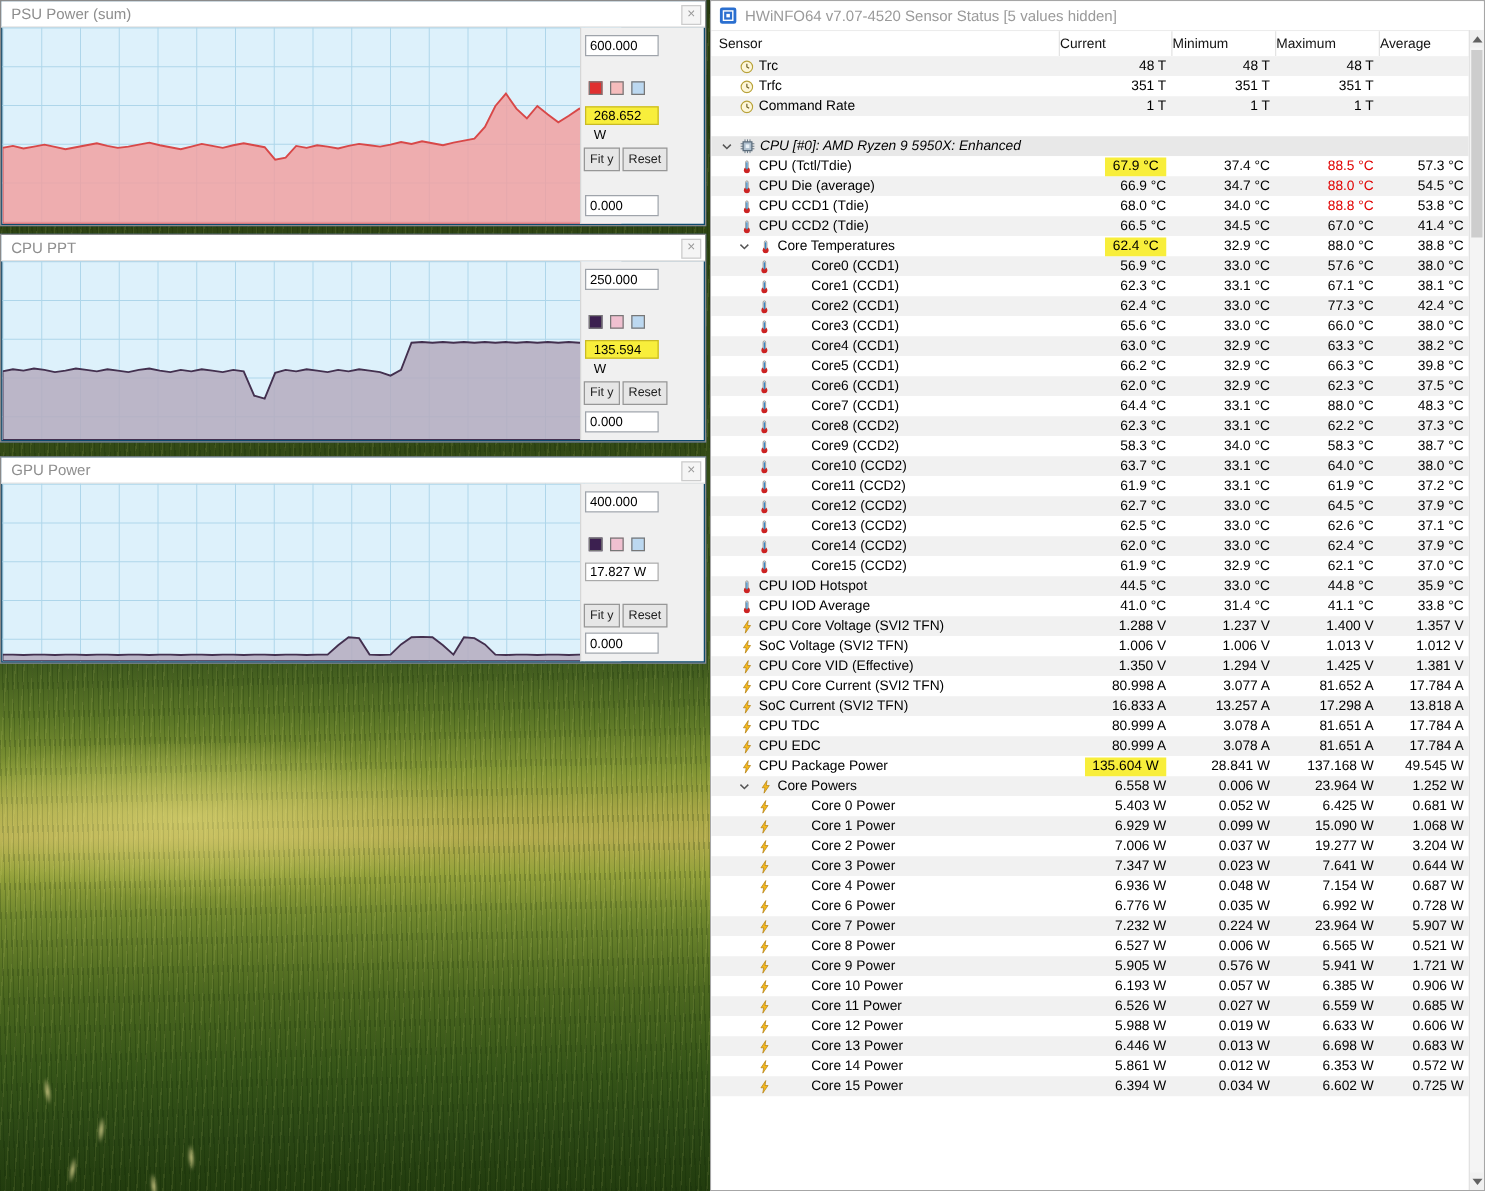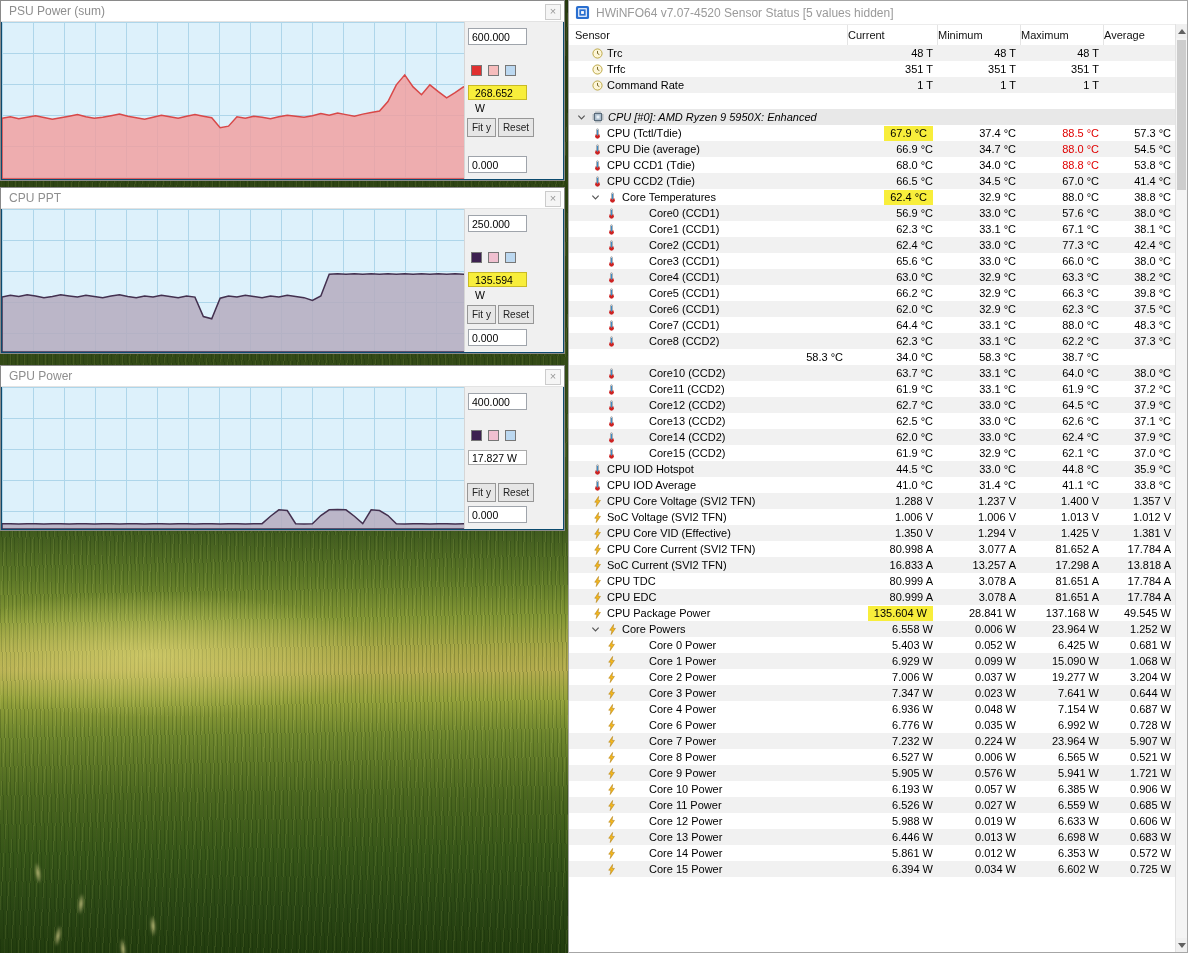--- a/index.html
+++ b/index.html
@@ -486,20 +486,30 @@
             </svg>
           </span>
           <span>Core8 (CCD2)</span>
         </div>
         <div class="cell v"><span>62.3 °C</span></div>
         <div class="cell v"><span>33.1 °C</span></div>
         <div class="cell v"><span>62.2 °C</span></div>
         <div class="cell v"><span>37.3 °C</span></div>
       </div>
       <div class="trow odd">
+        <div class="cell sensor ind2">
+          <span class="icon">
+            <svg width="11" height="11" viewBox="0 0 12 12">
+              <circle cx="6" cy="9" r="2.6" fill="#cc2222"></circle>
+              <rect x="4.9" y="0.8" width="2.2" height="7" rx="1.1" fill="#eef6fc" stroke="#888" stroke-width="0.7"></rect>
+              <rect x="5.5" y="2" width="1" height="6" fill="#2d7fc1"></rect>
+            </svg>
+          </span>
+          <span>Core9 (CCD2)</span>
+        </div>
         <div class="cell v"><span>58.3 °C</span></div>
         <div class="cell v"><span>34.0 °C</span></div>
         <div class="cell v"><span>58.3 °C</span></div>
         <div class="cell v"><span>38.7 °C</span></div>
       </div>
       <div class="trow even">
         <div class="cell sensor ind2">
           <span class="icon">
             <svg width="11" height="11" viewBox="0 0 12 12">
               <circle cx="6" cy="9" r="2.6" fill="#cc2222"></circle>

